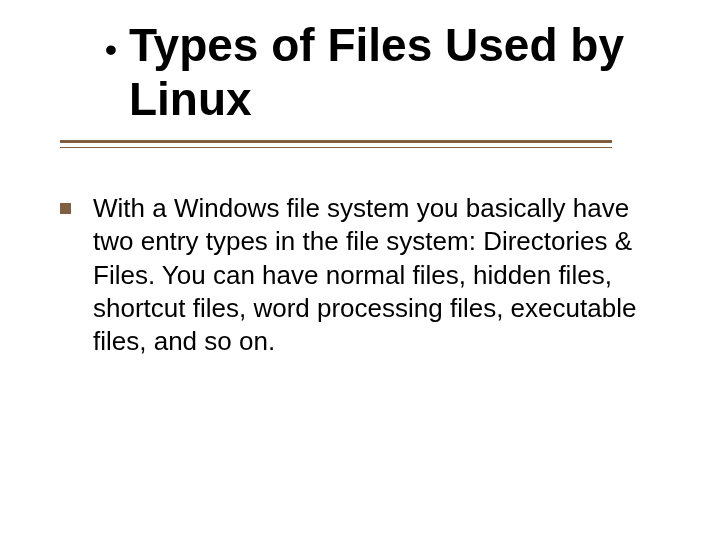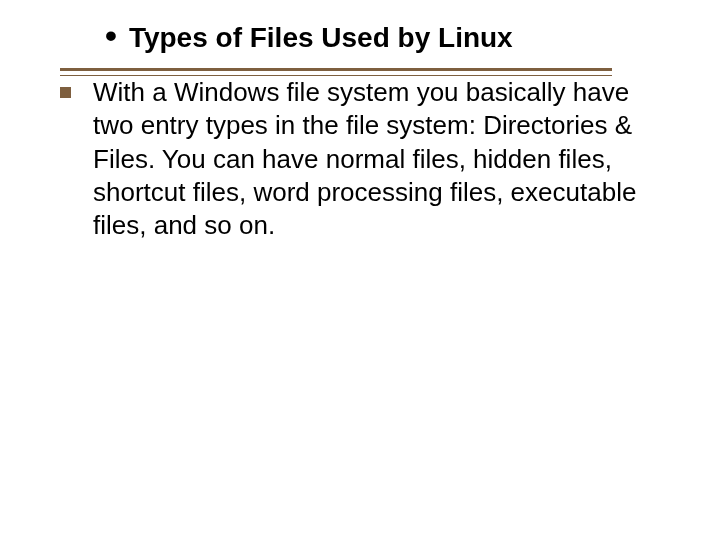--- a/index.html
+++ b/index.html
@@ -23,37 +23,38 @@
     padding-bottom: 12px;
   }
   .title-bullet {
     font-size: 34px;
     font-weight: bold;
     color: #000;
     margin-right: 12px;
     line-height: 1;
   }
   .title-text {
-    font-size: 28px;
+    font-size: 46px;
     font-weight: bold;
     color: #000;
   }
   .title-underline {
     margin-top: 2px;
     height: 3px;
     background: #7e5f3f;
     width: 92%;
     margin-bottom: 4px;
   }
   .title-underline-thin {
     height: 1px;
     background: #7e5f3f;
     width: 92%;
   }
   .body {
+    margin-top: 44px;
   }
   .body-item {
     display: flex;
     align-items: flex-start;
     margin-bottom: 2px;
   }
   .square-bullet {
     flex: 0 0 auto;
     width: 11px;
     height: 11px;

